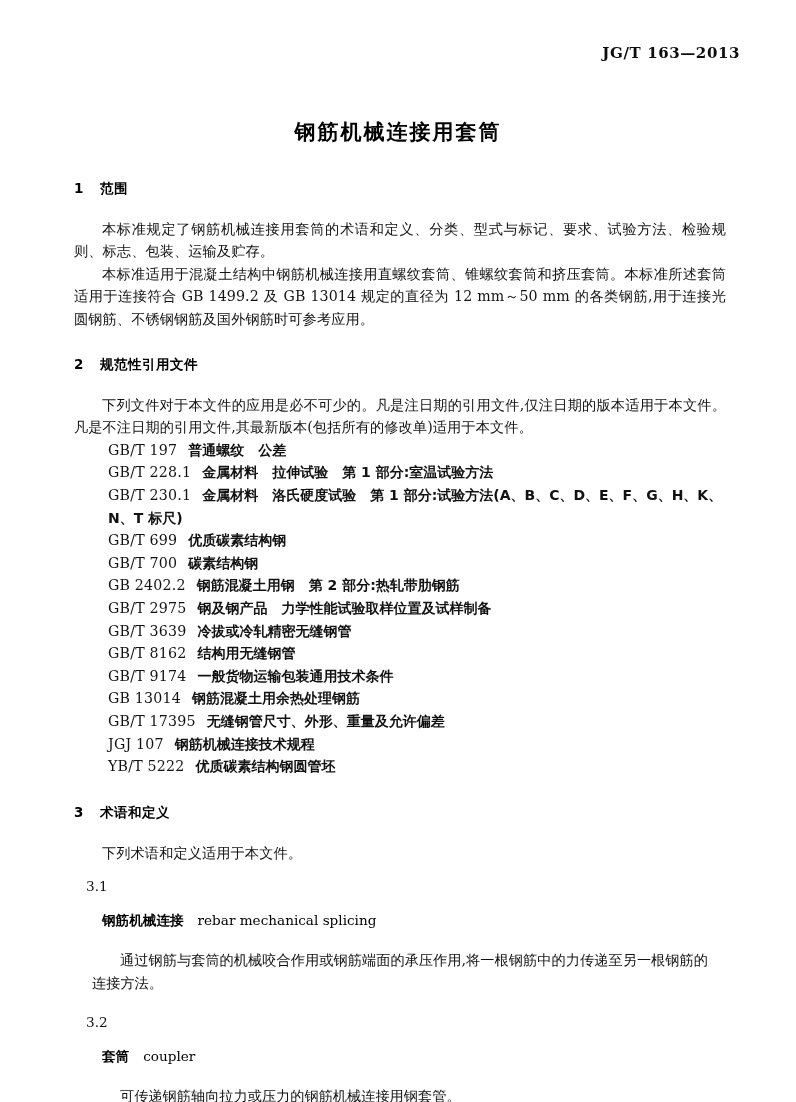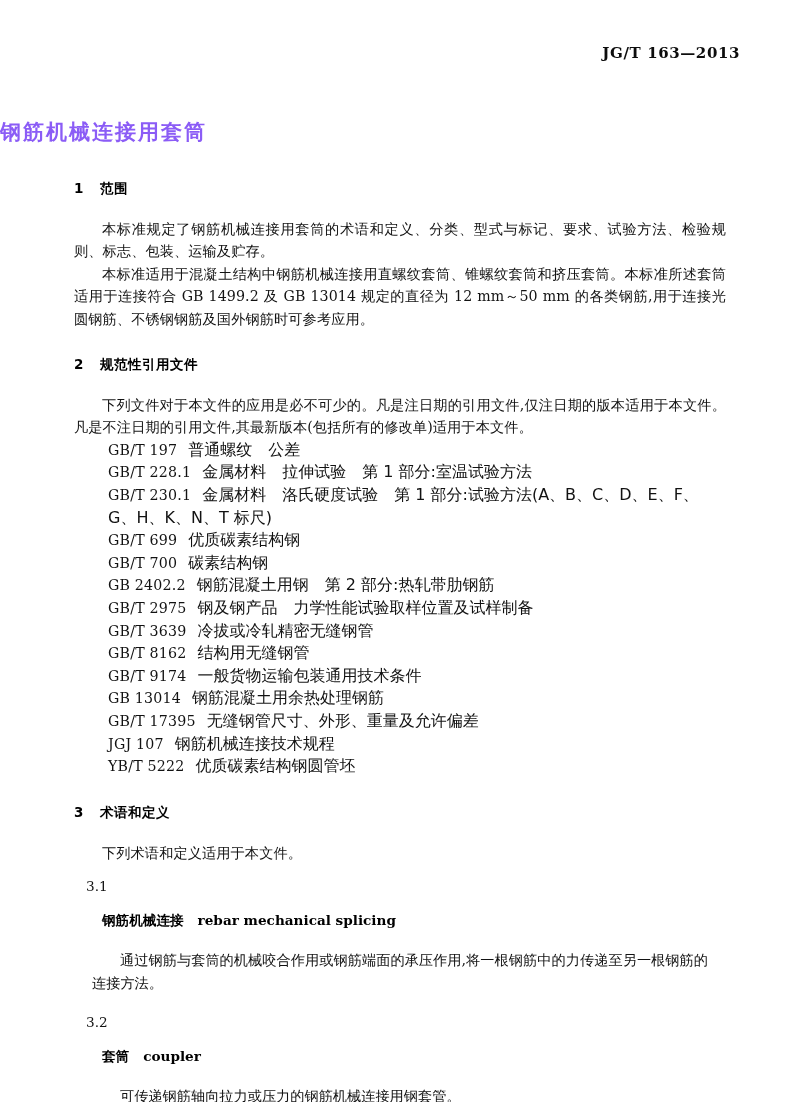--- a/index.html
+++ b/index.html
@@ -35,26 +35,26 @@
     letter-spacing: 0.6px;
     color: #0d0d0d;
   }
 
   
   .doc-title {
     position: absolute;
     top: 104px;
     left: 0;
     width: 796px;
-    text-align: left;
+    text-align: center;
     font-family: "DejaVu Sans", "Liberation Sans", sans-serif;
     font-weight: bold;
     font-size: 21px;
     letter-spacing: 2px;
-    color: #8b5cf6;
+    color: #000000;
   }
 
   
   .content {
     position: absolute;
     left: 74px;
     top: 180px;
     width: 652px;
   }
 
@@ -94,22 +94,22 @@
     padding-left: 34px;
     text-indent: 0;
     color: #121212;
   }
   .ref-item .code {
     font-family: "DejaVu Serif", "Liberation Serif", serif;
     letter-spacing: 0.2px;
   }
   .ref-item .name {
     font-family: "DejaVu Sans", "Liberation Sans", sans-serif;
-    font-weight: normal;
-    font-size: 16px;
+    font-weight: bold;
+    font-size: 14px;
     margin-left: 11px;
   }
 
   .term-num {
     font-size: 13.6px;
     line-height: 21px;
     margin: 12px;
     color: #121212;
     font-family: "DejaVu Serif", "Liberation Serif", serif;
   }
@@ -117,21 +117,21 @@
     margin: 0;
     padding-left: 28px;
     font-family: "DejaVu Sans", "Liberation Sans", sans-serif;
     font-weight: bold;
     font-size: 13.6px;
     color: #000;
     line-height: 22px;
   }
   .term-name .en {
     font-family: "DejaVu Serif", "Liberation Serif", serif;
-    font-weight: bold;
+    font-weight: normal;
     margin-left: 14px;
   }
   .term-def {
     font-size: 14.2px;
     line-height: 22.4px;
     text-align: justify;
     text-justify: inter-ideograph;
     margin: 18px;
     text-indent: 28px;
     color: #121212;

